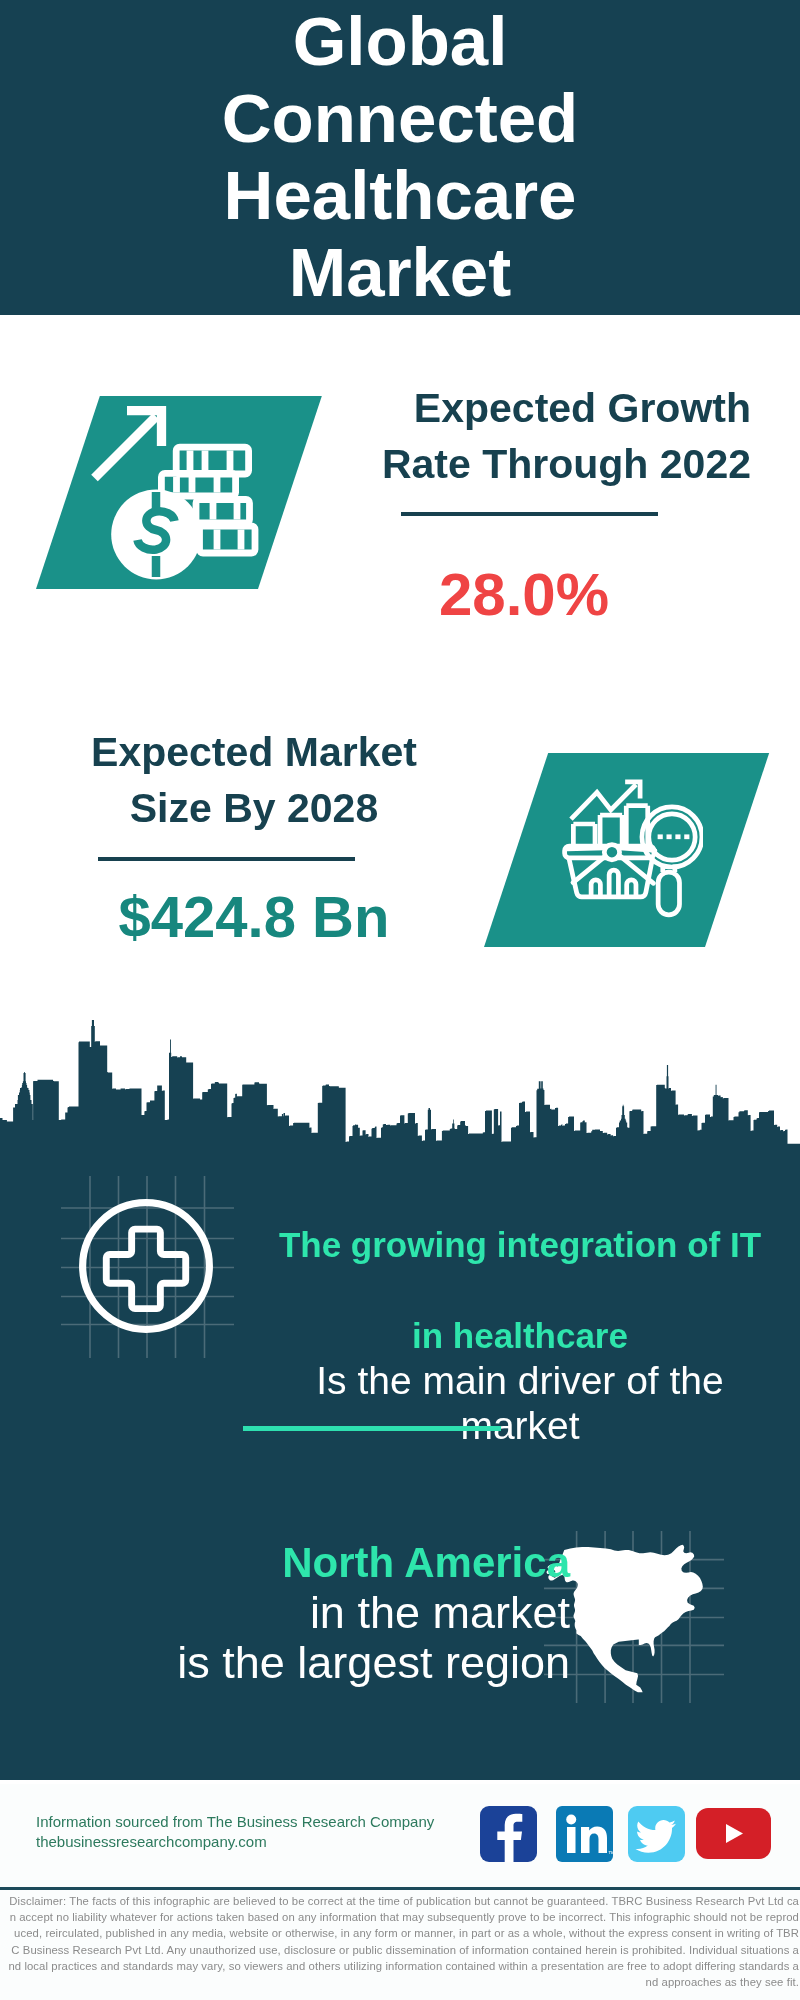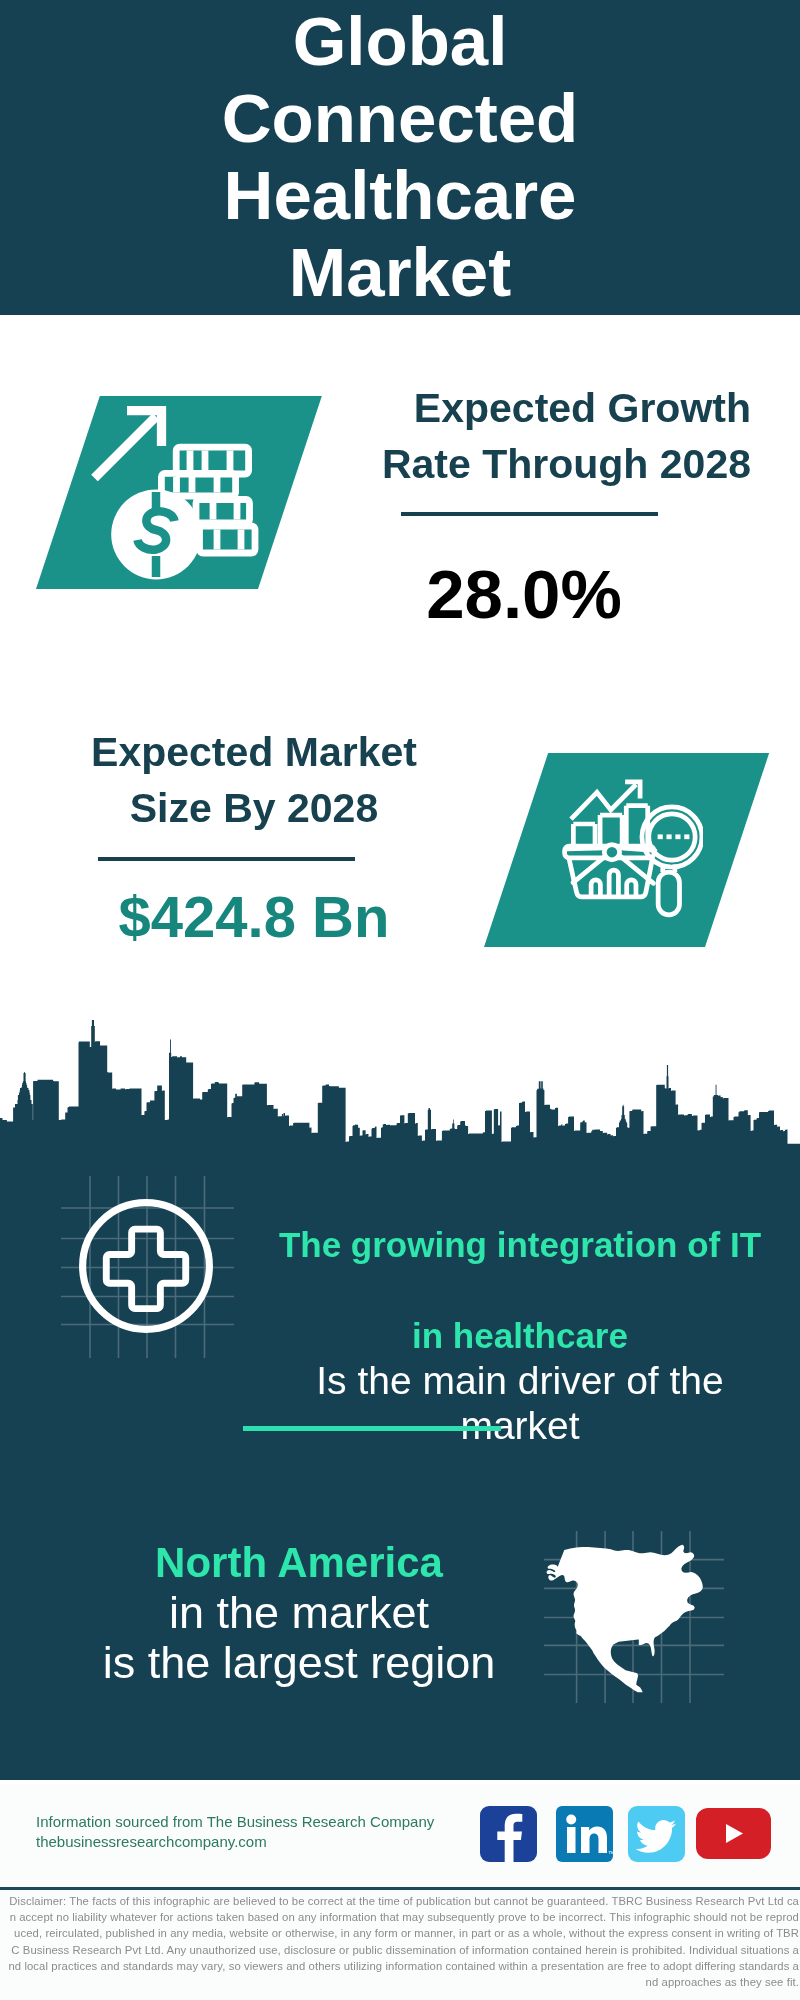--- a/index.html
+++ b/index.html
@@ -6,40 +6,40 @@
   body { width:800px; height:2000px; background:#fff; font-family:"Liberation Sans", sans-serif; overflow:hidden; }
   .page { position:relative; width:800px; height:1912px; }
   .header { position:absolute; left:0; top:0; width:800px; height:315px; background:#164152; }
   .title { position:absolute; left:0; top:3px; width:800px; text-align:center; color:#fff; font-weight:bold; font-size:69px; line-height:77px; }
 
   .sec1 { position:absolute; left:0; top:0; width:800px; height:2000px; }
   .para { position:absolute; background:#1a9189; }
   .s1-para { left:36px; top:396px; width:222px; height:193px; transform:skewX(-18.3deg); transform-origin: bottom left; }
   .s1-text { position:absolute; left:331px; top:381px; width:420px; text-align:right; color:#17414f; font-weight:bold; font-size:41px; line-height:55.7px; }
   .s1-rule { position:absolute; left:401px; top:512px; width:257px; height:4px; background:#17414f; }
-  .s1-val { position:absolute; left:334px; top:550px; width:380px; text-align:center; color:#000000; font-weight:bold; font-size:69px; line-height:90px; }
+  .s1-val { position:absolute; left:334px; top:550px; width:380px; text-align:center; color:#ef4444; font-weight:bold; font-size:60px; line-height:90px; }
 
   .s1-icon { position:absolute; left:90px; top:395px; width:190px; height:190px; }
 
   .s2-para { left:484px; top:753px; width:221px; height:194px; transform:skewX(-18.3deg); transform-origin: bottom left; }
   .s2-text { position:absolute; left:44px; top:725px; width:420px; text-align:center; color:#17414f; font-weight:bold; font-size:41px; line-height:55.7px; }
   .s2-rule { position:absolute; left:98px; top:857px; width:257px; height:4px; background:#17414f; }
   .s2-val { position:absolute; left:44px; top:881px; width:420px; text-align:center; color:#17877e; font-weight:bold; font-size:58px; line-height:71px; white-space:nowrap; }
   .s2-icon { position:absolute; left:538px; top:768px; width:165px; height:165px; }
 
   .skyline { position:absolute; left:0; top:1015px; width:800px; height:140px; display:block; }
   .darkbody { position:absolute; left:0; top:1150px; width:800px; height:630px; background:#164152; }
 
   .s3-grid { position:absolute; left:55px; top:1176px; width:185px; height:182px; }
   .s3-icon { position:absolute; left:79px; top:1199px; width:134px; height:134px; }
   .s3-text { position:absolute; left:255px; top:1176px; width:530px; text-align:center; font-size:39px; line-height:45px; color:#ffffff; font-weight:normal; white-space:nowrap; }
   .s3-text .hl { color:#2ee5ac; font-weight:bold; font-size:35px; line-height:45px;margin-top:46px; }
   .s3-rule { position:absolute; left:243px; top:1426px; width:258px; height:5px; background:#2ee0b0; }
 
-  .s4-text { position:absolute; left:34px; top:1538px; width:530px; text-align:center; font-size:45px; line-height:50px; color:#ffffff; white-space:nowrap; }
+  .s4-text { position:absolute; left:40px; top:1538px; width:530px; text-align:right; font-size:45px; line-height:50px; color:#ffffff; white-space:nowrap; }
   .s4-text .hl { color:#2ee5ac; font-weight:bold; font-size:42px; line-height:50px; }
   .s4-grid { position:absolute; left:544px; top:1531px; width:180px; height:172px; }
   .s4-map { position:absolute; left:524px; top:1527px; width:200px; height:172px; }
 
   .footer { position:absolute; left:0; top:0; width:800px; height:2000px; }
   .footer-bg { position:absolute; left:0; top:1784px; width:800px; height:216px; background:#fbfdfd; }
   .f-src { position:absolute; left:36px; top:1812px; width:470px; font-size:15px; line-height:20px; color:#2d7a5e; }
   .f-rule { position:absolute; left:0px; top:1887px; width:800px; height:3px; background:#1c4a5a; }
   .f-disc { position:absolute; left:7px; top:1893px; width:792px; font-size:11.3px; line-height:16.2px; color:#8b8b8b; word-break:break-all; letter-spacing:0.09px; text-align:right; }
   .social { position:absolute; top:1806px; }
@@ -80,21 +80,21 @@
       </g>
       <circle cx="66.2" cy="139.4" r="45" fill="#ffffff"></circle>
       <g stroke="#1a9189" fill="none" stroke-width="8.5" stroke-linecap="butt">
         <path d="M84.5 126 a15.5 11 0 0 0 -18.5 -9.5 a12.5 9.5 0 0 0 0 18.5 a13 10 0 0 1 0 19.5 a15.5 11 0 0 1 -18.5 -9.5"></path>
         <path d="M66 118 v-21 M66 182 v-21"></path>
       </g>
     </svg>
 
     <div class="s1-text">
       <div>Expected Growth</div>
-      <div>Rate Through 2028</div>
+      <div>Rate Through 2022</div>
     </div>
     <div class="s1-rule"></div>
     <div class="s1-val">28.0%</div>
   </div>
 
   <div class="sec2">
     <div class="para s2-para"></div>
     <svg class="s2-icon" viewBox="0 0 160 160">
       <g fill="none" stroke="#ffffff" stroke-width="4.6" stroke-linecap="butt" stroke-linejoin="miter">
         <path d="M32 49.5 L57.2 23.5 L70.6 40.7 L95 16"></path>

